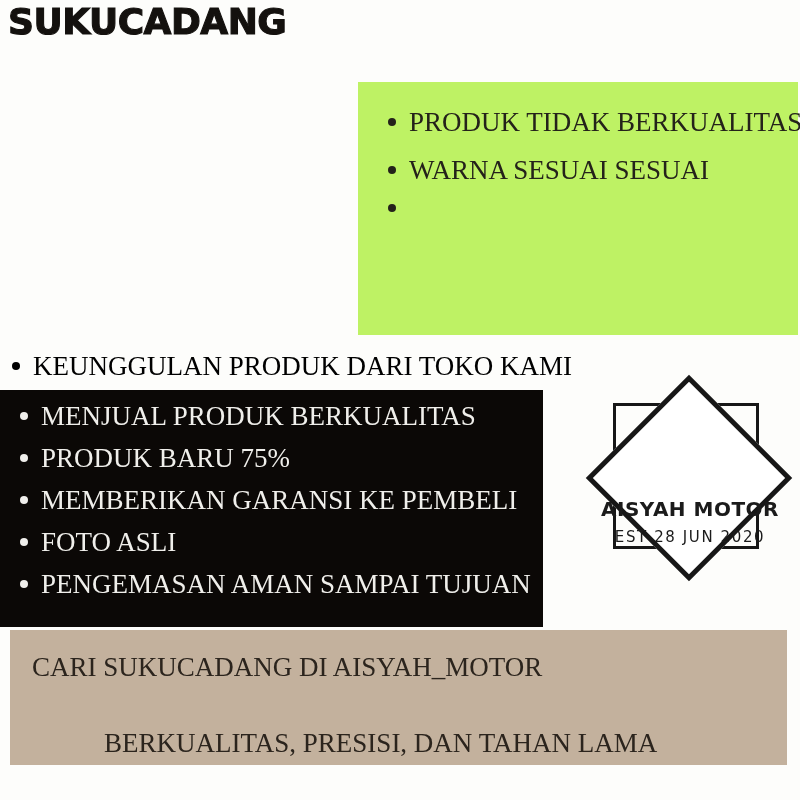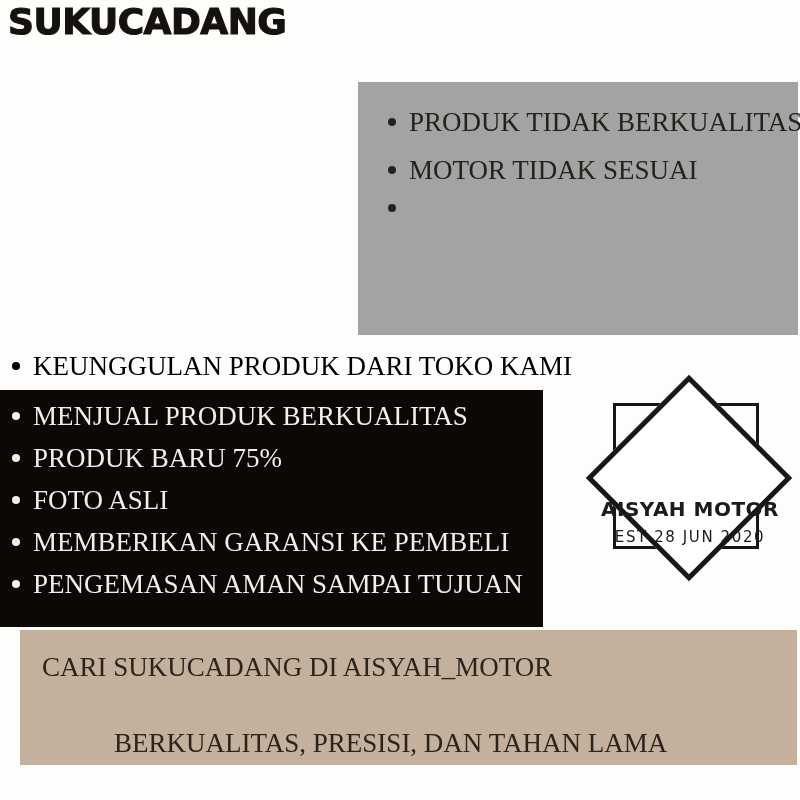--- a/index.html
+++ b/index.html
@@ -41,21 +41,21 @@
   
   .adv-heading {
     position:absolute; left:12px; top:352px;
     color:#000000;
   }
 
   
   .black-box {
     position:absolute; left:0; top:390px;
     width:543px; height:237px;
-    box-sizing:border-box; padding:12px 0 0 12px;
+    box-sizing:border-box; padding:12px 0 0 20px;
     color:#f0efeb;
   }
   .black-box .b-row { margin-bottom:14px; }
 
   
   .logo { position:absolute; left:585px; top:368px; width:210px; height:218px; }
   .logo-square {
     position:absolute; left:28px; top:35px;
     width:146px; height:146px;
     border:3px solid #171717; box-sizing:border-box;
@@ -77,44 +77,44 @@
     white-space:nowrap;
     margin-top:37px;
   }
   .logo-est {
     margin-top:7px; font-size:15px; font-weight:400;
     letter-spacing:1.6px; white-space:nowrap;
   }
 
   
   .footer-box {
-    position:absolute; left:20px; top:630px;
+    position:absolute; left:10px; top:630px;
     width:777px; height:135px;
     box-sizing:border-box; color:#2b241d;
   }
   .footer-line1 { margin:22px 0 0 22px; font-size:27px; white-space:nowrap; }
   .footer-line2 { margin:45px 0 0 94px; font-size:27px; white-space:nowrap; }
 </style>
 </head>
 <body>
 
 <div class="canvas">
 
   <div class="heading">
     <div>SUKUCADANG</div>
   </div>
 
-  <div class="warning-box" style="background-color: #a3a3a3;">
+  <div class="warning-box" style="background-color: #bef264;">
     <div class="b-row">
       <span class="dot"></span>
       <span>PRODUK TIDAK BERKUALITAS</span>
     </div>
     <div class="b-row">
       <span class="dot"></span>
-      <span>MOTOR TIDAK SESUAI</span>
+      <span>WARNA SESUAI SESUAI</span>
     </div>
     <div class="b-row">
       <span class="dot"></span>
     </div>
   </div>
 
   <div class="adv-heading b-row">
     <span class="dot"></span>
     <span>KEUNGGULAN PRODUK DARI TOKO KAMI</span>
   </div>
@@ -123,25 +123,25 @@
     <div class="b-row">
       <span class="dot"></span>
       <span>MENJUAL PRODUK BERKUALITAS</span>
     </div>
     <div class="b-row">
       <span class="dot"></span>
       <span>PRODUK BARU 75%</span>
     </div>
     <div class="b-row">
       <span class="dot"></span>
-      <span>FOTO ASLI</span>
+      <span>MEMBERIKAN GARANSI KE PEMBELI</span>
     </div>
     <div class="b-row">
       <span class="dot"></span>
-      <span>MEMBERIKAN GARANSI KE PEMBELI</span>
+      <span>FOTO ASLI</span>
     </div>
     <div class="b-row">
       <span class="dot"></span>
       <span>PENGEMASAN AMAN SAMPAI TUJUAN</span>
     </div>
   </div>
 
   <div class="logo">
     <div class="logo-square"></div>
     <div class="logo-diamond"></div>

